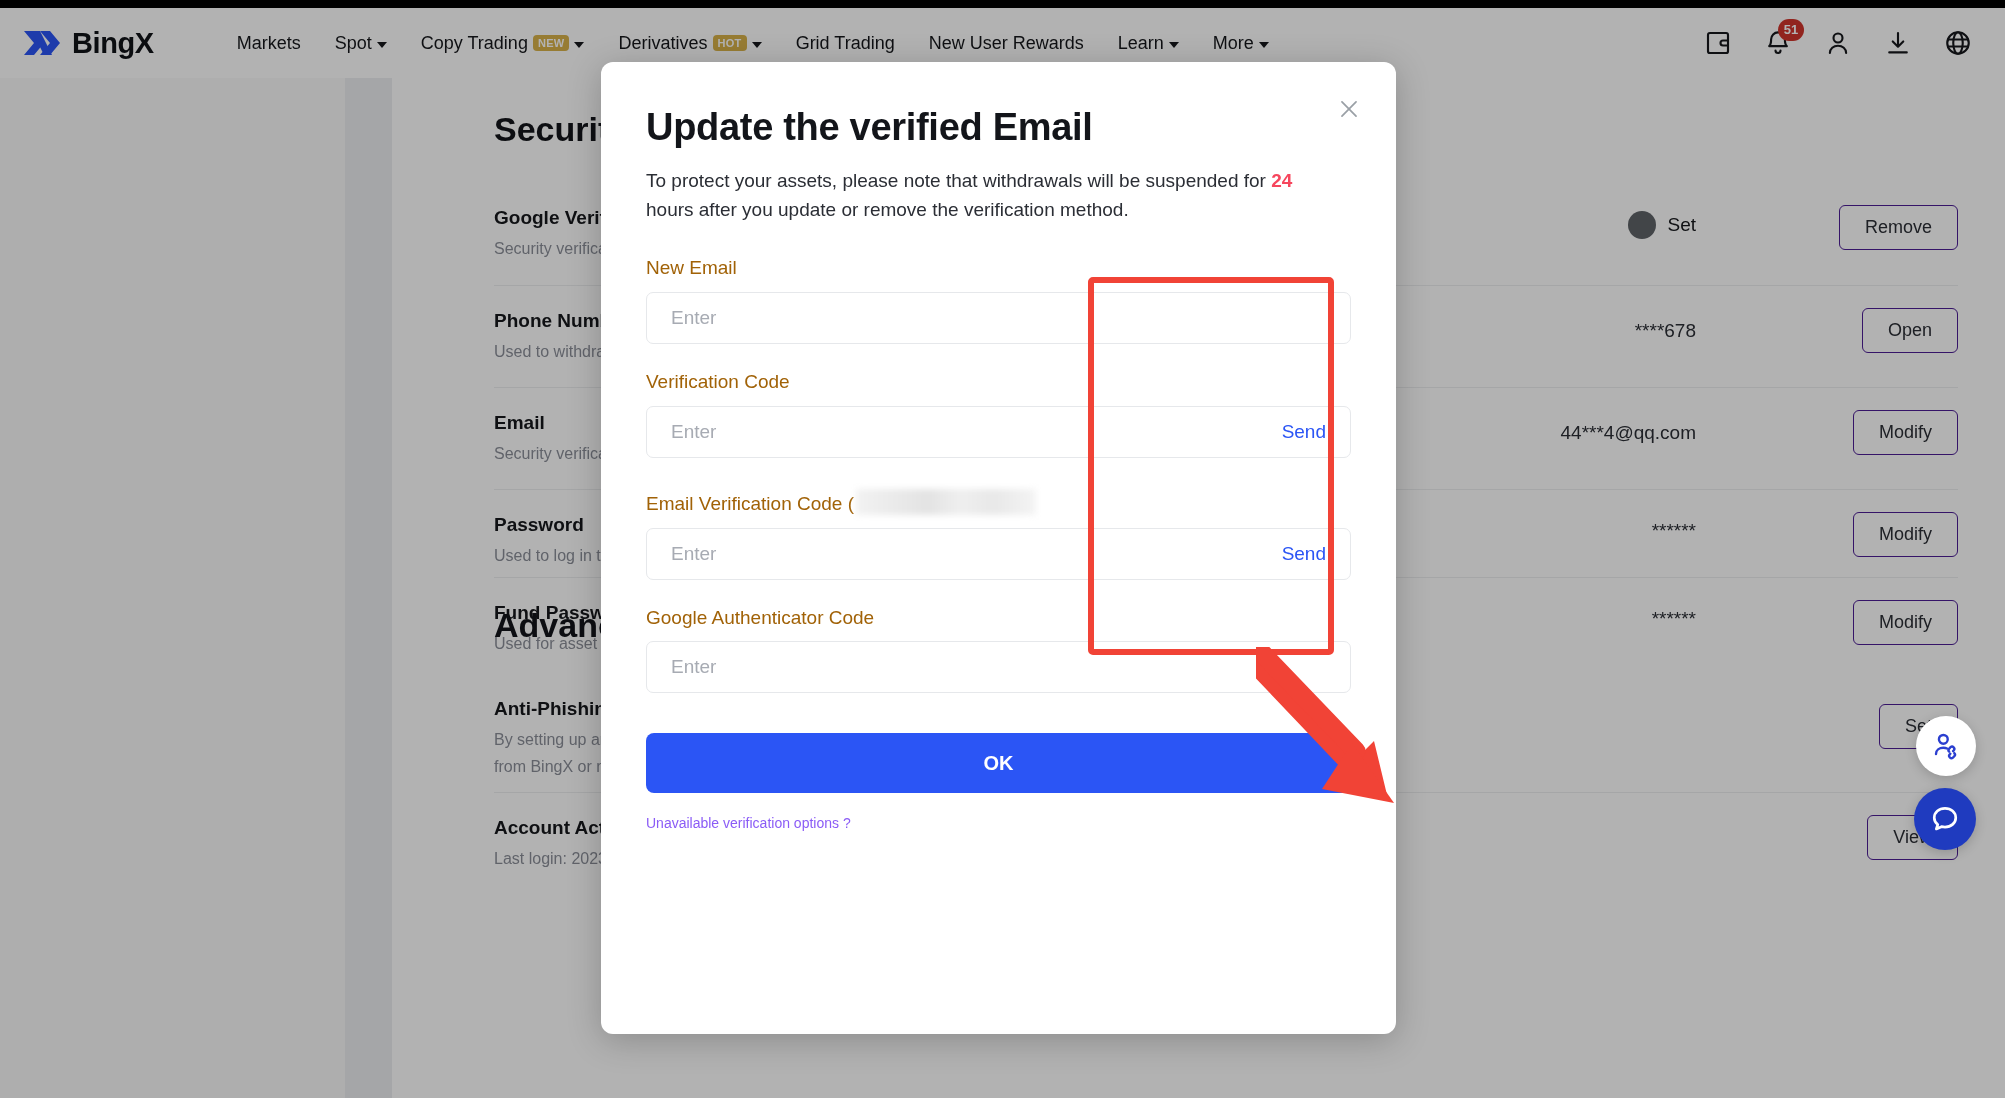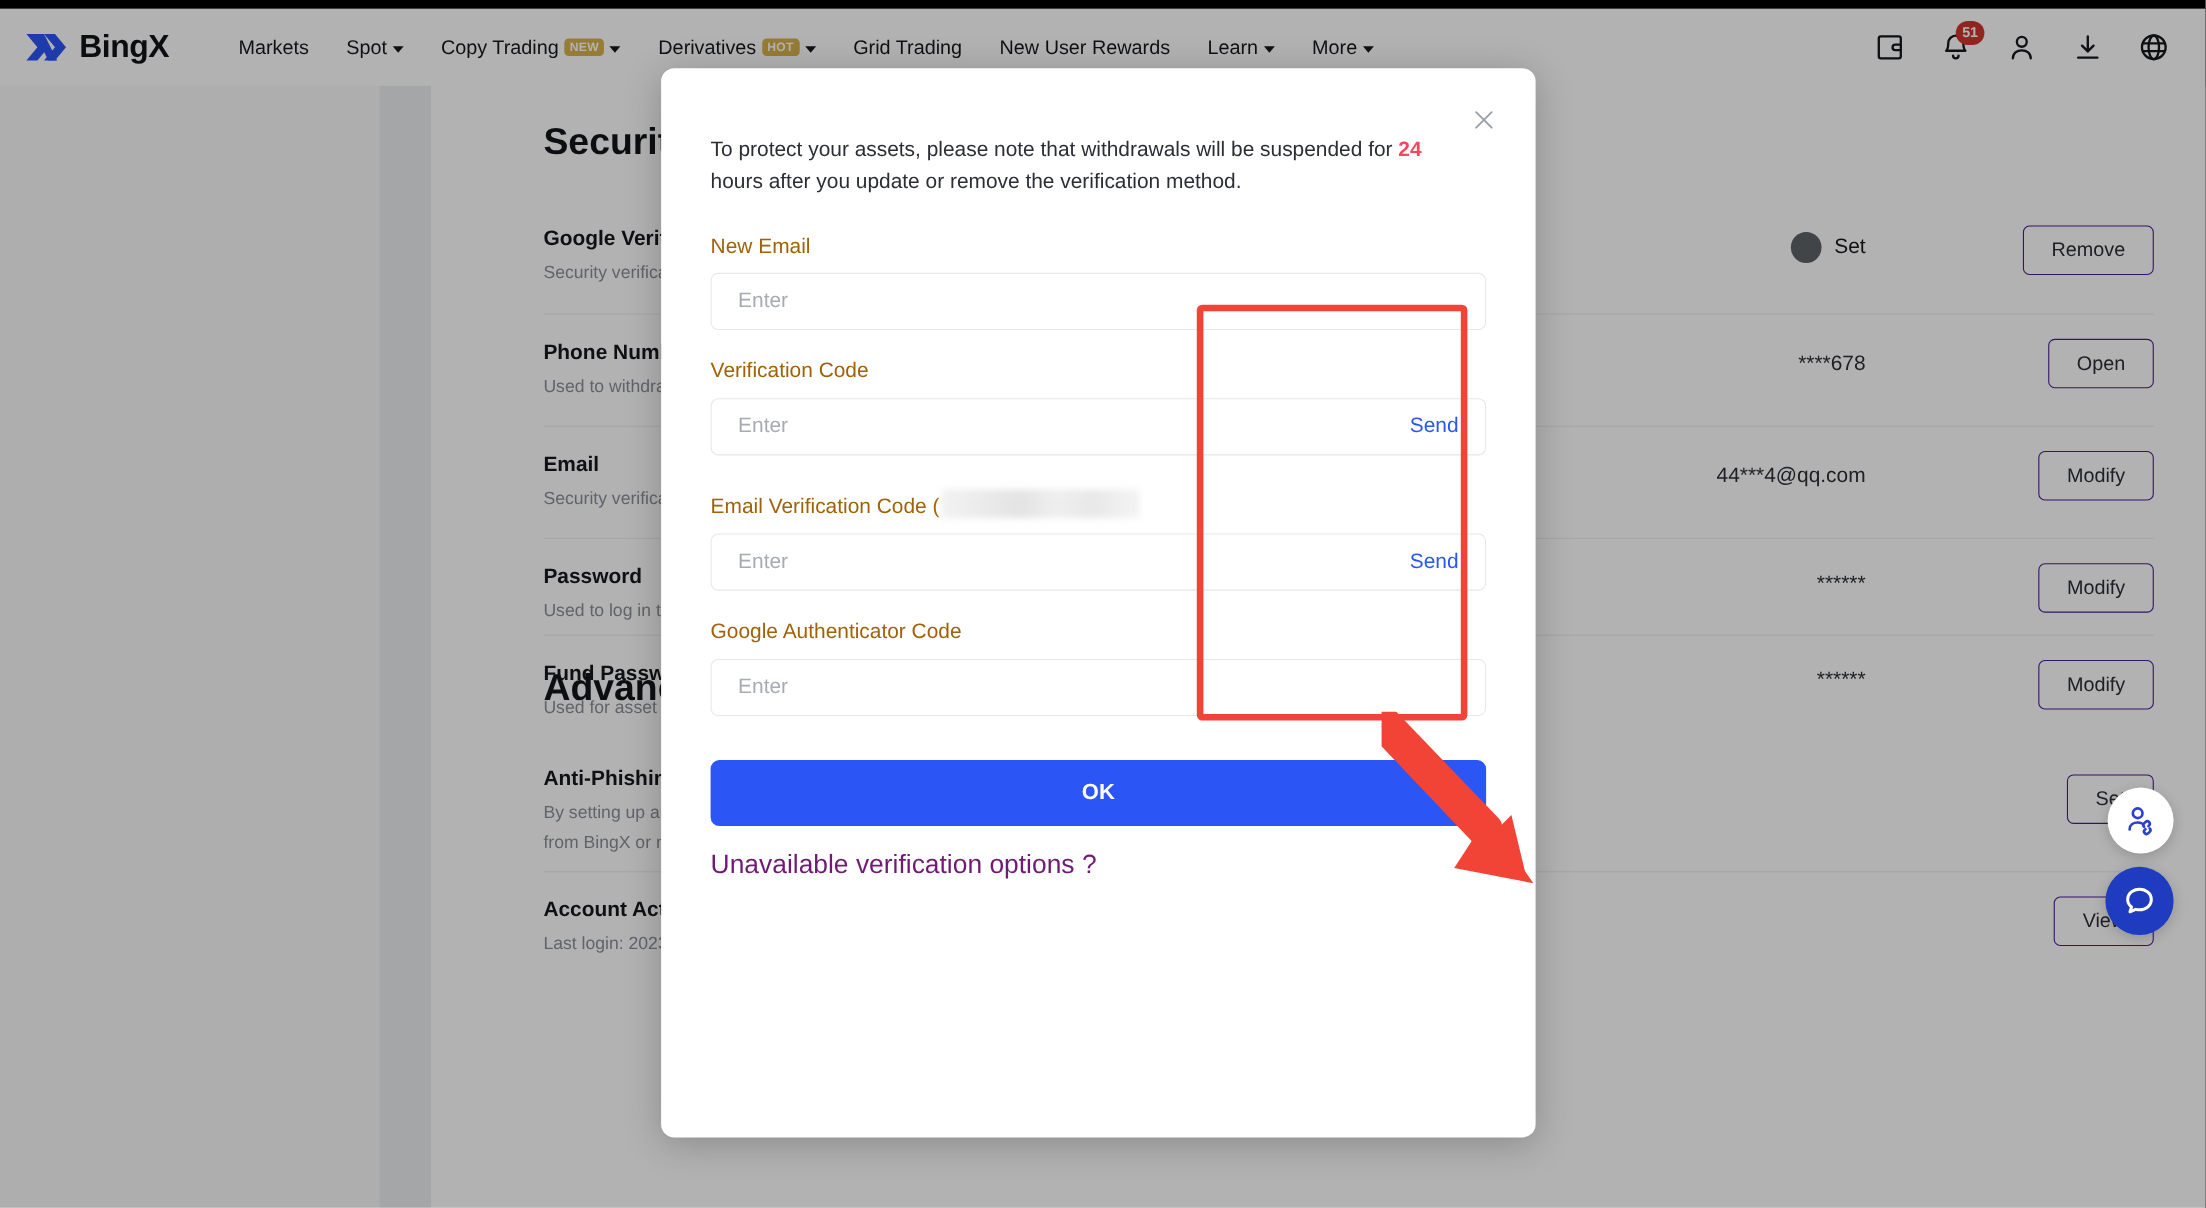--- a/index.html
+++ b/index.html
@@ -24,21 +24,21 @@
     background: #000000;
   }
 
   
   .navbar {
     position: absolute; left: 0; top: 8px; width: 2005px; height: 70px;
     background: #ffffff;
     display: flex; align-items: center;
     padding: 0 22px 0 22px;
   }
-  .brand { display: flex; align-items: center; gap: 10px; margin-right: 46px; }
+  .brand { display: flex; align-items: center; gap: 10px; margin-right: 66px; }
   .brand-mark { width: 40px; height: 30px; display:block; }
   .brand-text {
     font-size: 29px; font-weight: 700; color: #111318; letter-spacing: -0.4px;
   }
   .nav-items { display: flex; align-items: center; gap: 0px; }
   .nav-item {
     display: flex; align-items: center; gap: 5px;
     font-size: 18px; color: #16181c; padding: 0 17px; height: 70px;
     white-space: nowrap; cursor: pointer;
   }
@@ -163,21 +163,21 @@
   .send-link {
     font-size: 19px; color: #2b55f5; cursor: pointer; white-space: nowrap;
     margin-left: 14px;
   }
   .ok-button {
     margin-top: 40px; width: 100%; height: 60px; border: none; border-radius: 8px;
     background: #2b55f5; color: #ffffff; font-size: 20px; font-weight: 700;
     cursor: pointer; font-family: "Liberation Sans", sans-serif;
   }
   .unavail-link {
-    margin-top: 22px; font-size: 24px; color: #701a75; cursor: pointer;
+    margin-top: 22px; font-size: 14px; color: #8b5cf6; cursor: pointer;
     display: inline-block;
   }
 
   
   .red-box {
     position: absolute; left: 487px; top: 215px; width: 246px; height: 378px;
     border: 6px solid #f14336; border-radius: 5px; pointer-events: none;
   }
   .red-arrow {
     position: absolute; left: 655px; top: 585px; width: 180px; height: 170px;
@@ -365,20 +365,21 @@
   <div class="dim"></div>
 
   <div class="modal">
 
     <div class="modal-close">
       <svg width="26" height="26" viewBox="0 0 24 24" fill="none" stroke="#9aa0a6" stroke-width="1.6">
         <path d="M5.5 5.5 18.5 18.5M18.5 5.5 5.5 18.5" stroke-linecap="round"></path>
       </svg>
     </div>
 
+    <div class="modal-title">Update the verified Email</div>
 
     <div class="modal-sub">
       <span>To protect your assets, please note that withdrawals will be suspended for </span><span class="hot">24</span><span> hours after you update or remove the verification method.</span>
     </div>
 
     
     <div class="field first">
       <div class="field-label">New Email</div>
       <div class="input-wrap">
         <input type="text" placeholder="Enter" style="">

